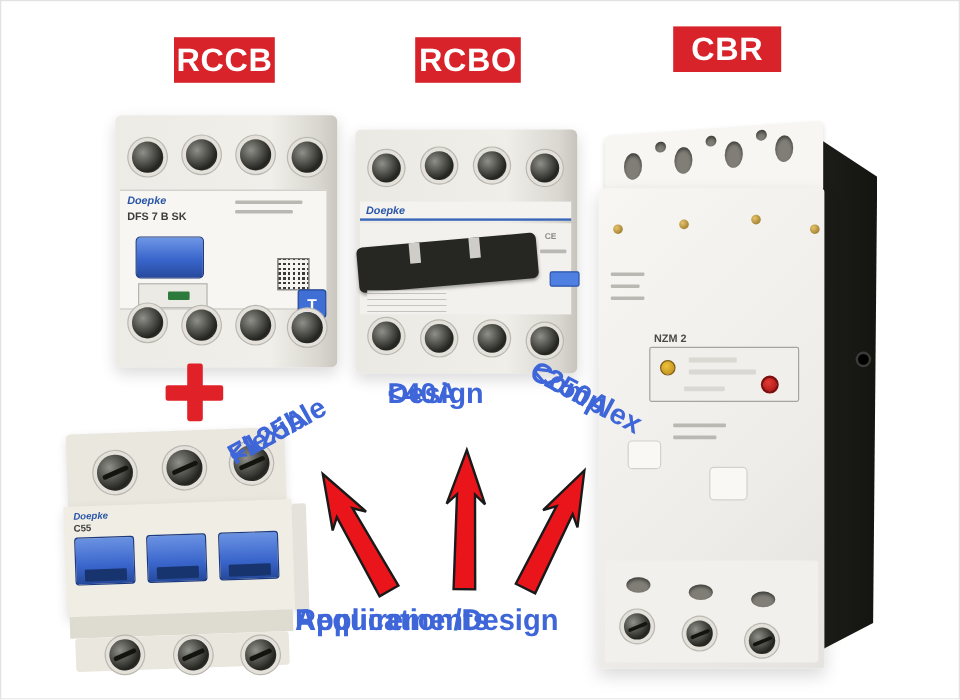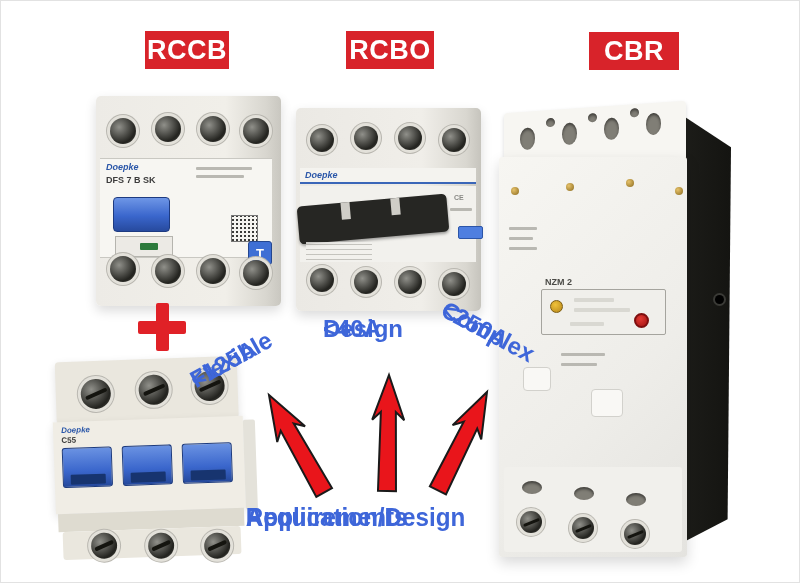--- a/index.html
+++ b/index.html
@@ -11,21 +11,21 @@
   .canvas *{position:absolute;box-sizing:border-box;}
 
   
   .tag{
     background:#d8232a;color:#fff;font-weight:bold;font-size:27px;
     display:flex;align-items:center;justify-content:center;
     height:38px;letter-spacing:0.5px;position:absolute;
   }
   .tag-rccb{left:144px;top:30px;width:84px;}
   .tag-rcbo{left:345px;top:30px;width:88px;}
-  .tag-cbr{left:560px;top:31px;width:90px;margin-left:28px;}
+  .tag-cbr{left:560px;top:21px;width:90px;}
 
   
   .device{position:absolute;}
   .screw{
     border-radius:50%;
     background:radial-gradient(circle at 35% 35%, #90908a, #23231f 68%, #4c4c46);
     box-shadow:0 0 0 3px #e3e1da, 0 0 0 4px #b9b7b0;
   }
   .screw.slot::after{
     content:"";position:absolute;left:12%;top:44%;width:76%;height:14%;

